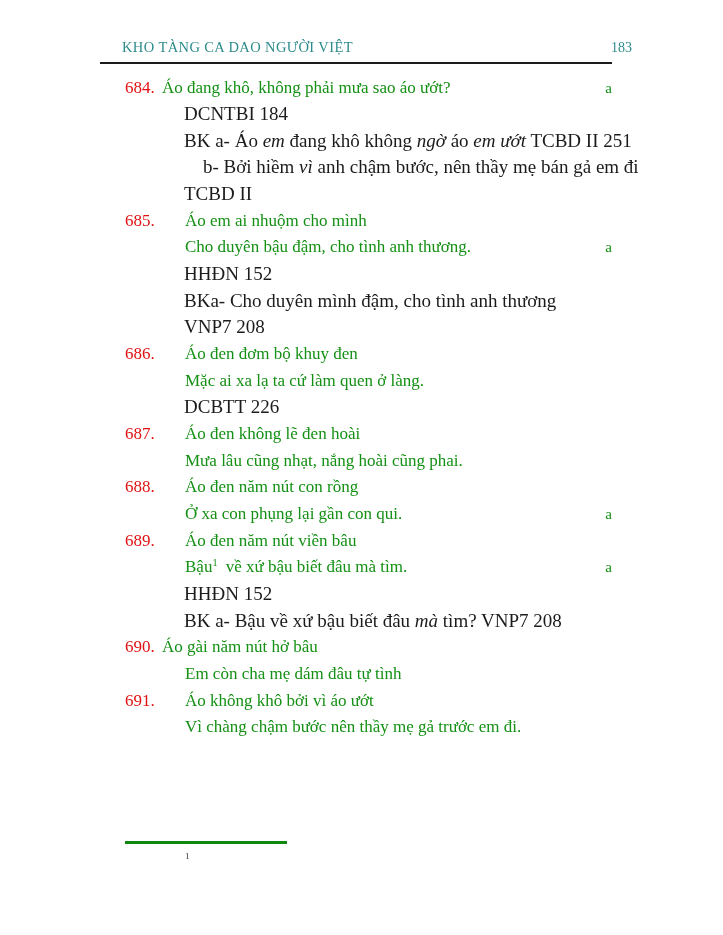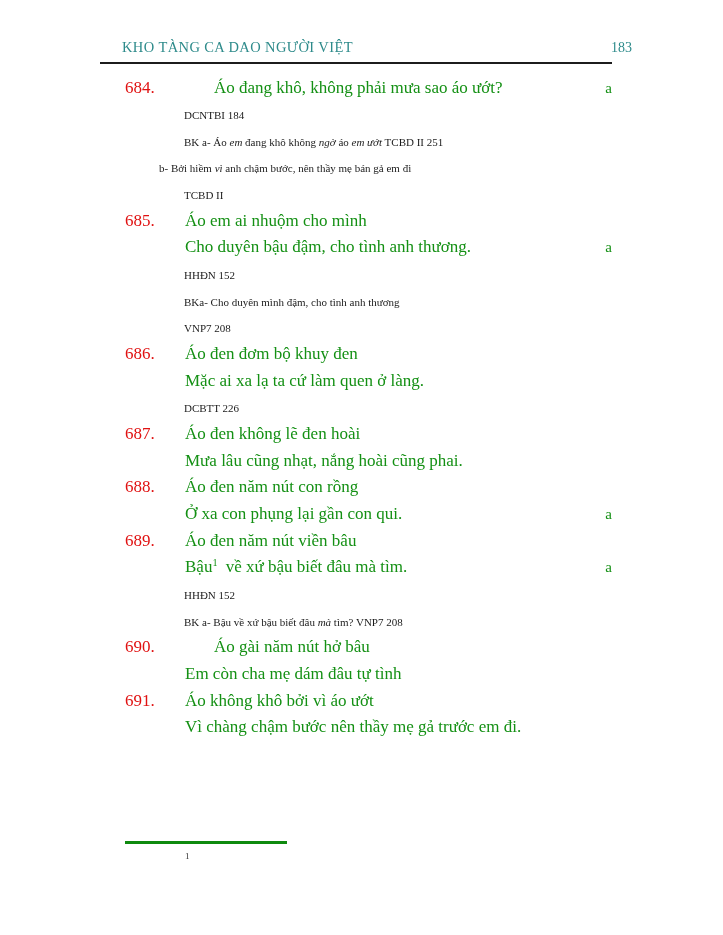--- a/index.html
+++ b/index.html
@@ -33,27 +33,27 @@
     position:absolute;left:125px;top:74.5px;
     width:487px;
     font-family:Liberation Serif, serif;
   }
   .line{position:relative;height:26.67px;line-height:26.67px;white-space:nowrap;}
   .num{
     position:absolute;left:0;top:0;
     color:var(--red);font-size:17px;
   }
   .verse{margin-left:60px;color:var(--green);font-size:17px;}
-  .verse.pad{margin-left:89px;}
+  .verse.pad{margin-left:37px;}
   .marker{
     position:absolute;right:0;top:0;
     color:var(--green);font-size:15px;
   }
-  .ref{margin-left:59px;color:var(--ink);font-size:11px;}
-  .ref.ind{margin-left:34px;}
+  .ref{margin-left:59px;color:var(--ink);font-size:19px;}
+  .ref.ind{margin-left:78px;}
   .it{font-style:italic;}
   sup.fn{font-size:.6em;vertical-align:super;padding-right:4px;line-height:0;}
   .footnote{position:absolute;left:125px;top:841px;}
   .footnote-rule{width:162px;height:3px;background:var(--rule-green);}
   .footnote-marker{margin-left:60px;margin-top:7px;font-size:9px;color:#333;}
 </style>
 </head>
 <body>
 
 <div class="header-title">KHO TÀNG CA DAO NGƯỜI VIỆT</div>

